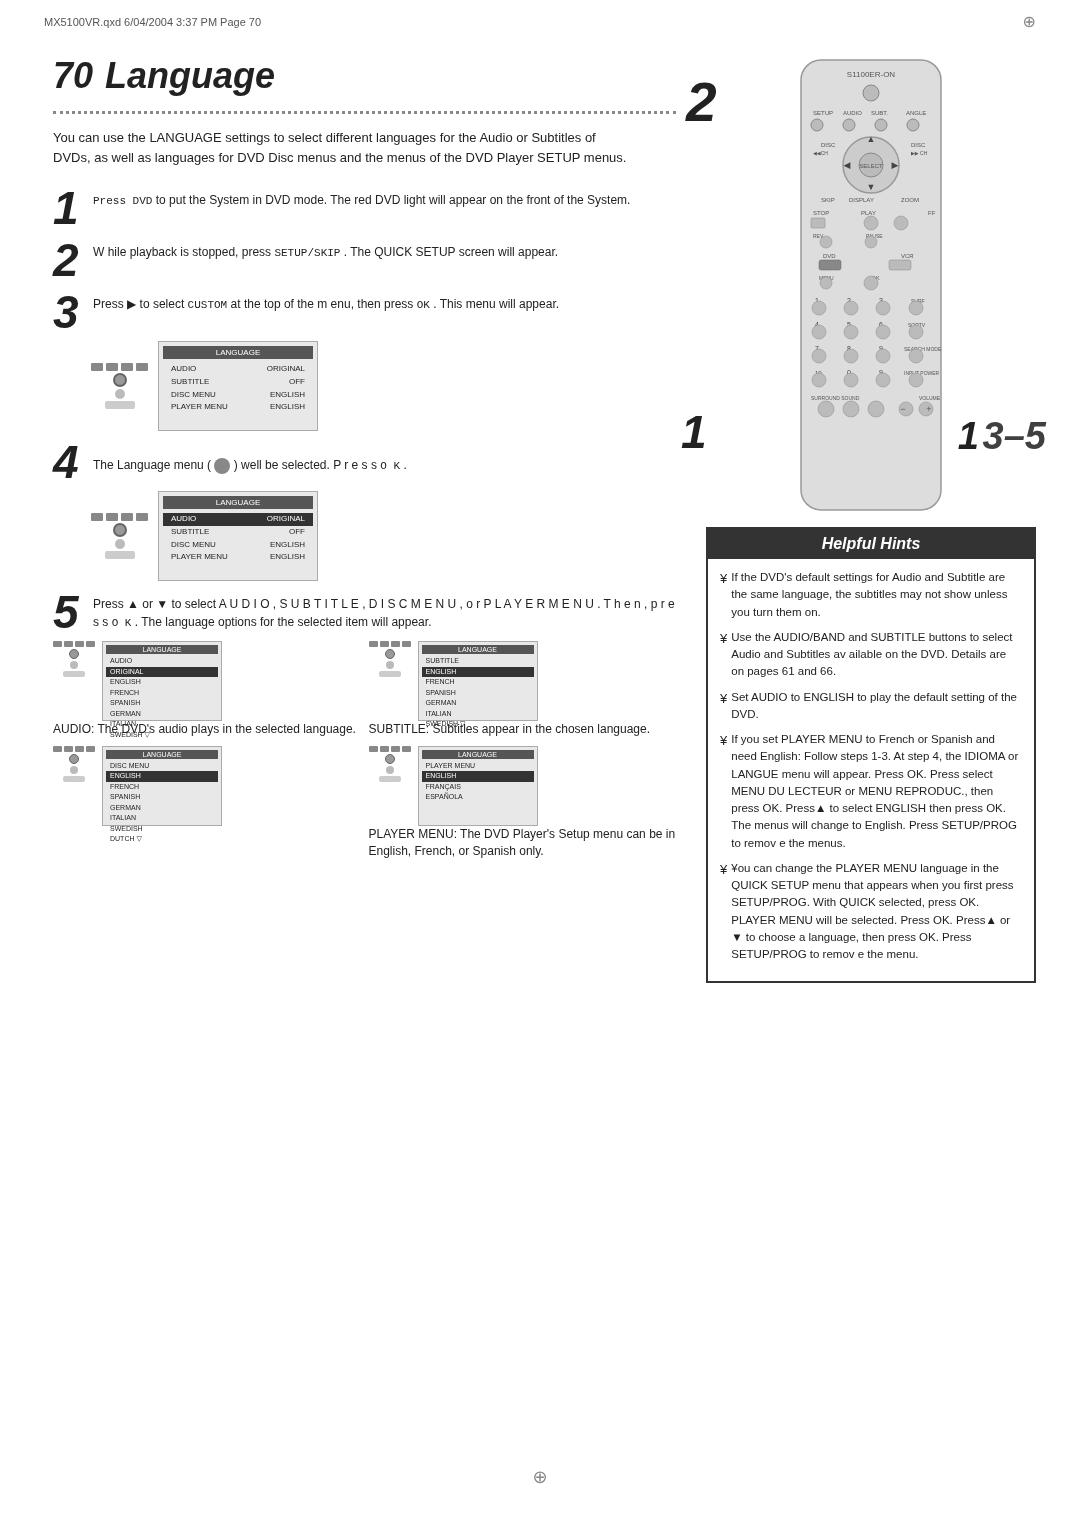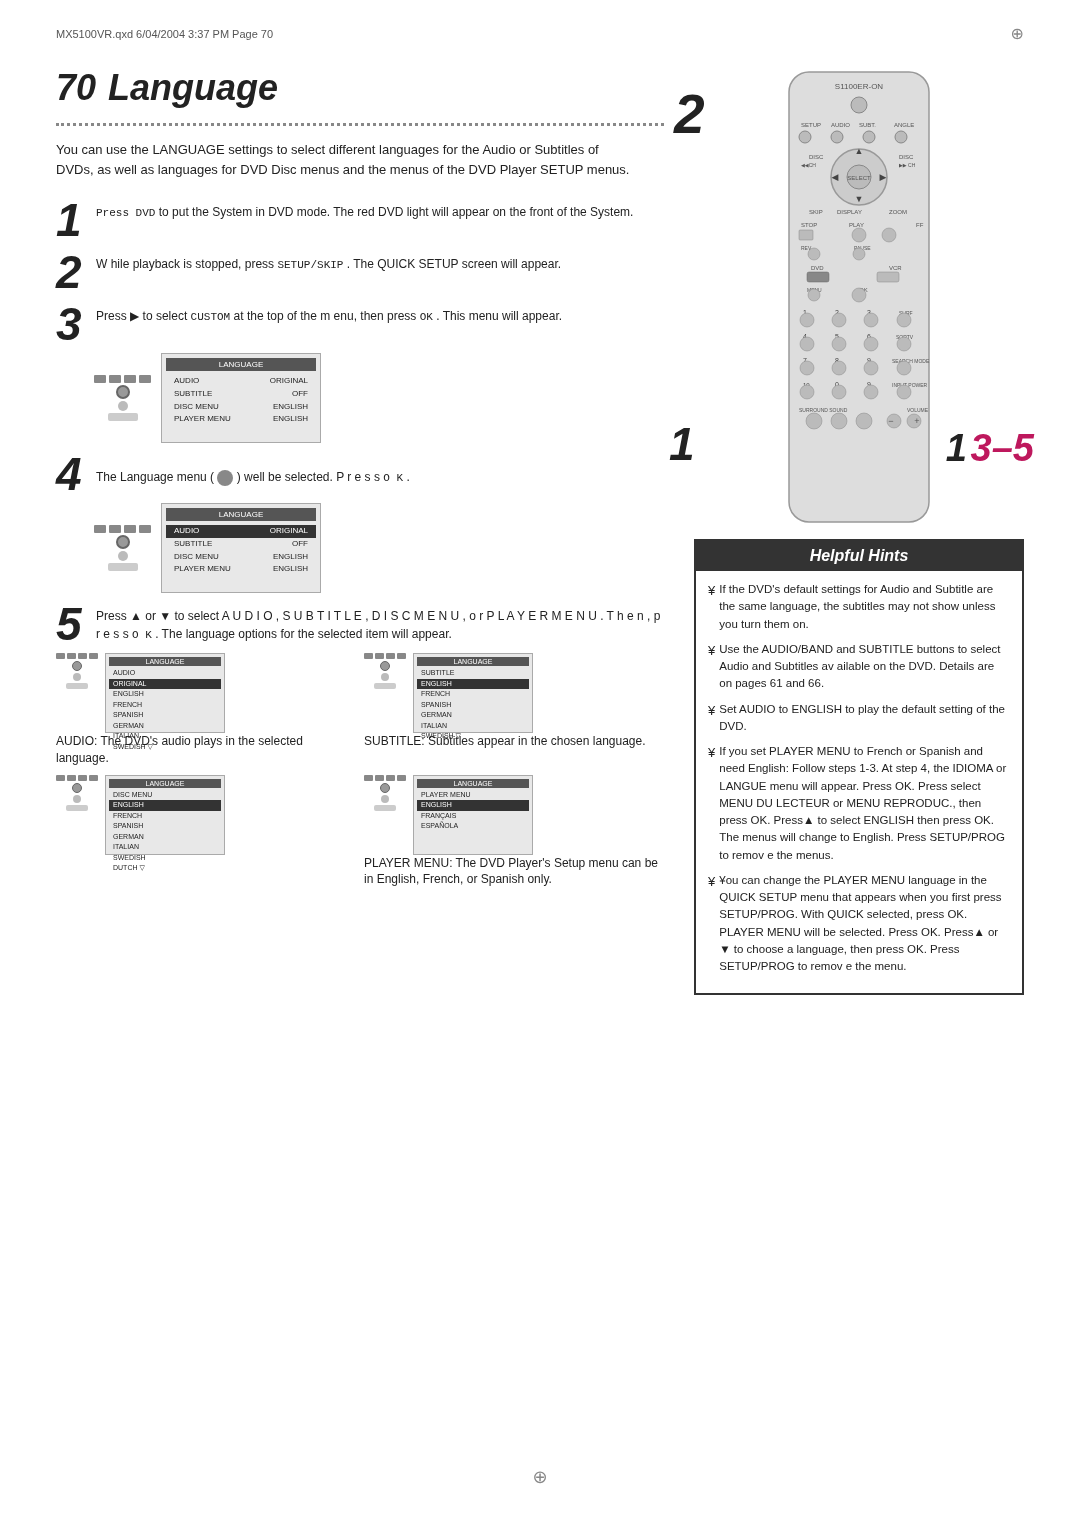--- a/index.html
+++ b/index.html
@@ -10,21 +10,21 @@
       color: #222;
       width: 1080px;
       min-height: 1528px;
       position: relative;
     }
 
     .page-container {
       width: 1080px;
       min-height: 1528px;
       background: #fff;
-      padding: 16px;
+      padding: 4px;
       position: relative;
     }
 
     
     .header-bar {
       display: flex;
       justify-content: space-between;
       align-items: center;
       padding: 8px 40px 4px 40px;
       border-bottom: none;
@@ -36,20 +36,21 @@
     .header-crosshair {
       font-size: 16px;
       color: #888;
     }
 
     
     .main-content {
       display: flex;
       padding: 20px 40px 20px 40px;
       gap: 0;
+      margin-left: 9px;
     }
 
     
     .left-column {
       flex: 1;
       padding-right: 30px;
     }
 
     
     .right-column {
@@ -514,21 +515,21 @@
       <div style="position:relative;margin-bottom:12px;">
 
         <div style="position:absolute;left:-20px;top:20px;z-index:10;display:flex;flex-direction:column;gap:0;">
           <span style="font-size:55px;font-weight:bold;font-style:italic;color:#222;line-height:1;">2</span>
         </div>
         <div style="position:absolute;left:-25px;bottom:60px;z-index:10;">
           <span style="font-size:46px;font-weight:bold;font-style:italic;color:#222;line-height:1;">1</span>
         </div>
         <div style="position:absolute;right:-10px;bottom:60px;z-index:10;">
           <span style="font-size:38px;font-weight:bold;font-style:italic;color:#222;line-height:1;">1</span>
-          <span style="font-size:38px;font-weight:bold;font-style:italic;color:#be185d;line-height:1;">3–5</span>
+          <span style="font-size:38px;font-weight:bold;font-style:italic;color:#404040;line-height:1;">3–5</span>
         </div>
 
         <svg width="200" height="460" viewBox="0 0 200 460" xmlns="http://www.w3.org/2000/svg" style="display:block;margin:0 auto;">
 
           <rect x="30" y="5" width="140" height="450" rx="20" ry="20" fill="#ddd" stroke="#999" stroke-width="1.5"></rect>
 
           <text x="100" y="22" text-anchor="middle" font-size="8" fill="#555">S1100ER-ON</text>
 
           <circle cx="100" cy="38" r="8" fill="#bbb" stroke="#888" stroke-width="1"></circle>
 

